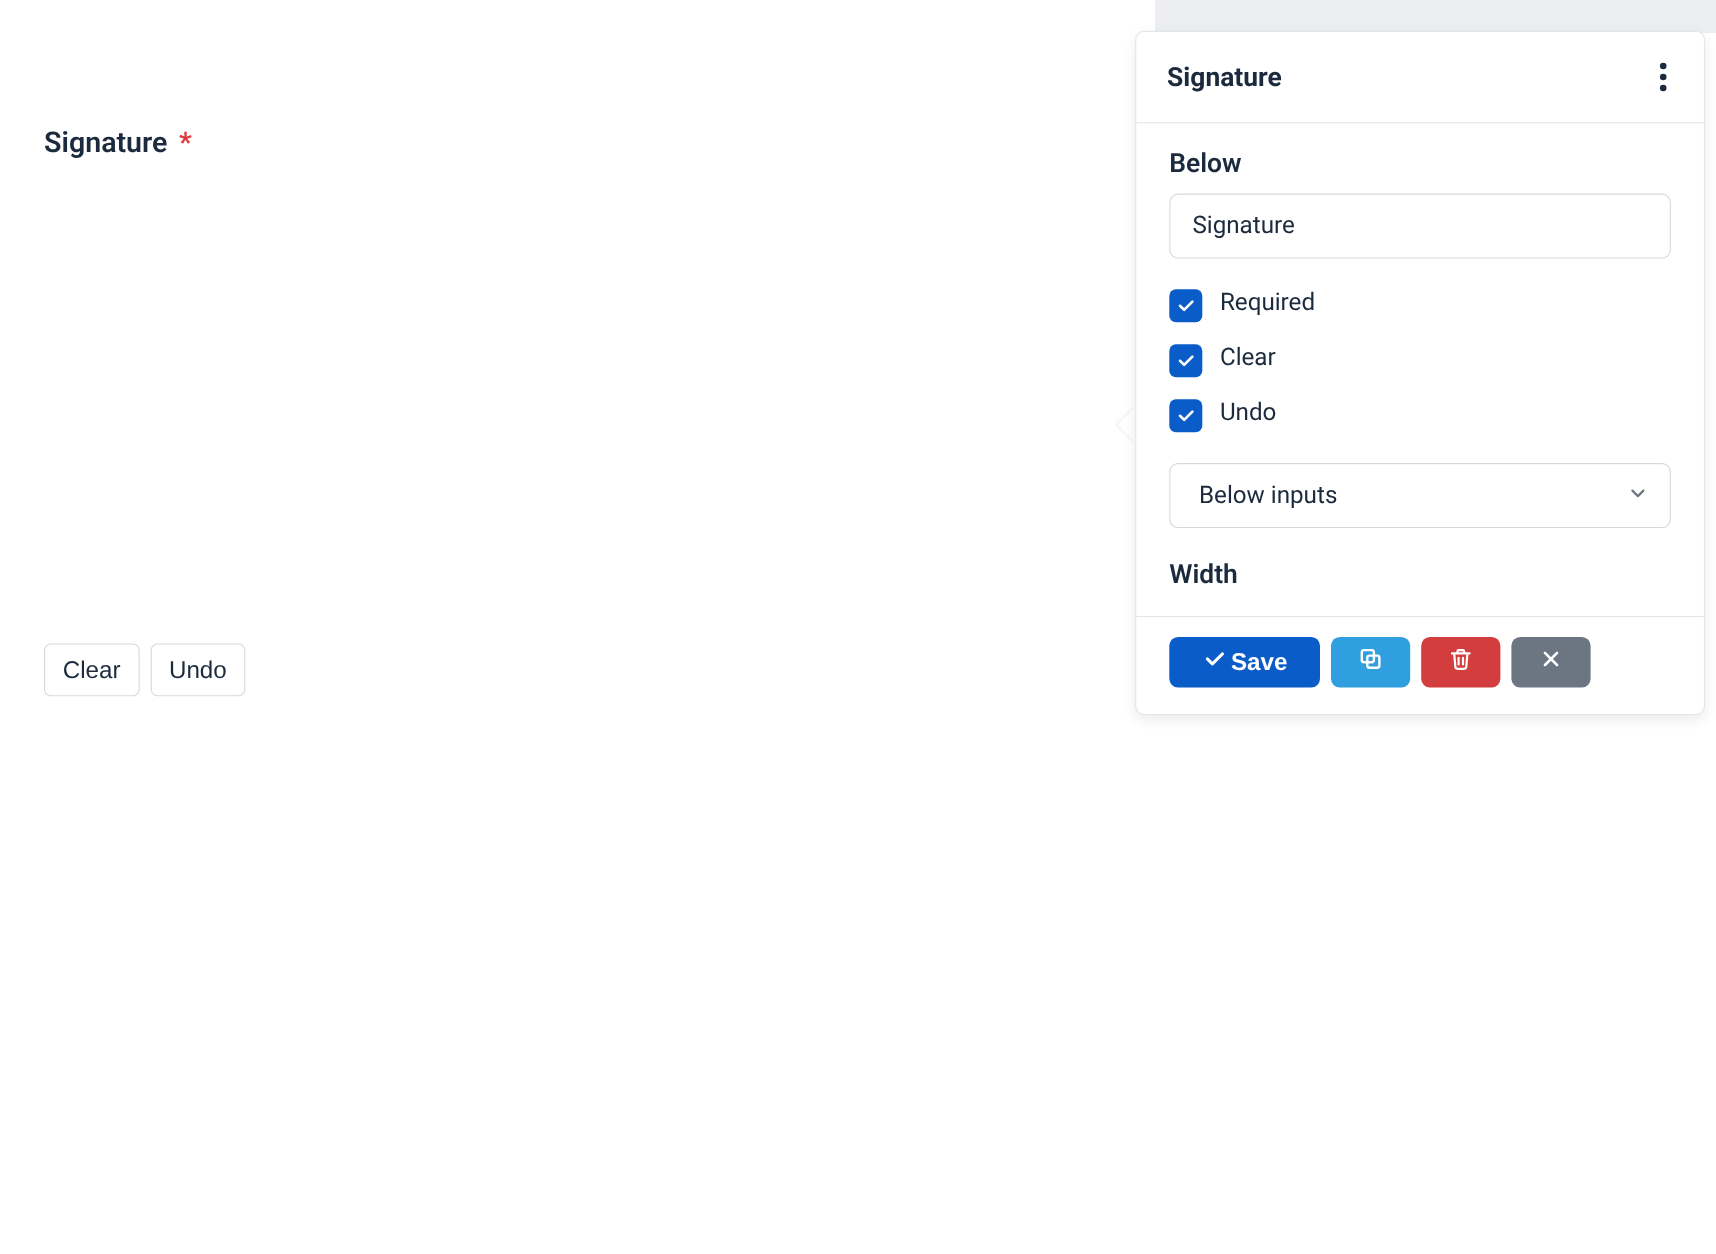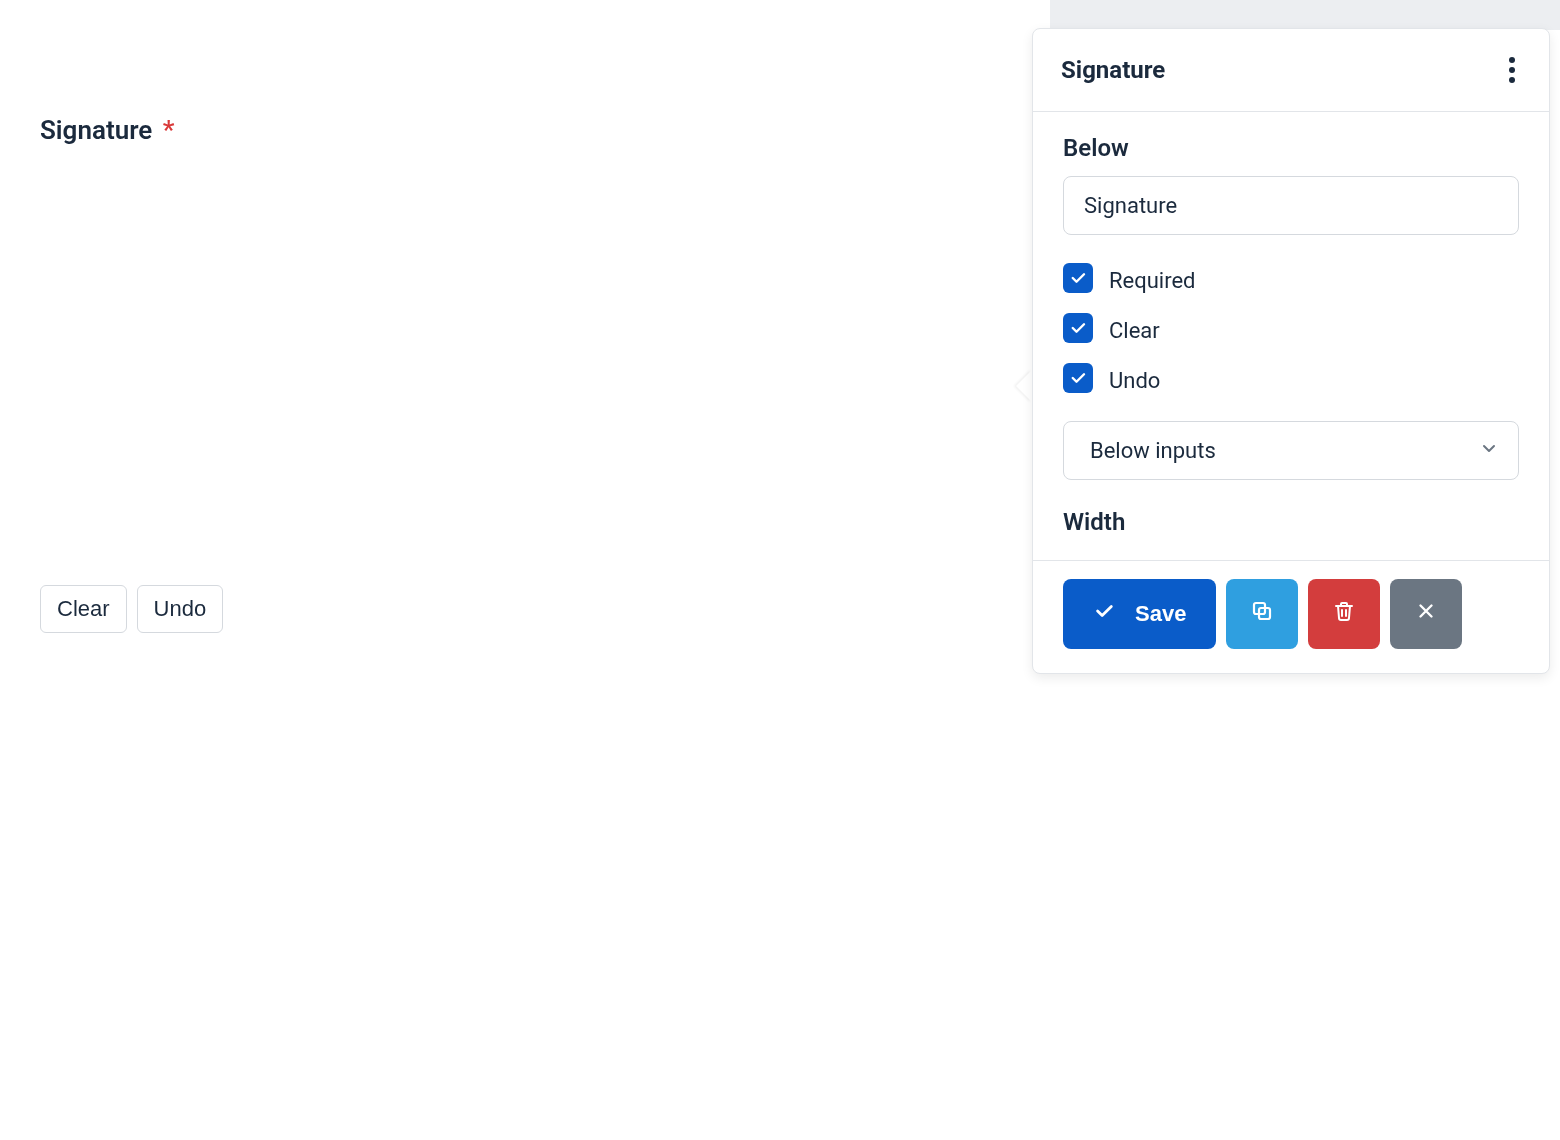--- a/index.html
+++ b/index.html
@@ -144,21 +144,21 @@
   .select-chevron {
     position: absolute;
     right: 20px;
     top: 50%;
     transform: translateY(-50%);
     pointer-events: none;
   }
 
   .checkbox-row {
     display: flex;
-    align-items: flex-end;
+    align-items: flex-start;
     gap: 16px;
     margin-bottom: 20px;
   }
   .cb {
     width: 30px; height: 30px;
     border-radius: 6px;
     background: #0a5cc9;
     display: flex;
     align-items: center;
     justify-content: center;
@@ -173,28 +173,28 @@
 
   .panel-footer {
     border-top: 1px solid #e2e5e9;
     padding: 18px 30px 24px 30px;
     display: flex;
     gap: 10px;
   }
   .btn {
     border: none;
     border-radius: 8px;
-    padding: 20px 24px;
+    padding: 8px 24px;
     font-size: 22px;
     font-weight: 600;
     cursor: pointer;
     display: inline-flex;
     align-items: center;
     justify-content: center;
-    gap: 20px;
+    gap: 4px;
     color: #fff;
   }
   .btn-primary { background: #0a5cc9; padding-left: 30px; padding-right: 30px; }
   .btn-info    { background: #2f9fe0; width: 72px; }
   .btn-danger  { background: #d33d3d; width: 72px; }
   .btn-muted   { background: #6b7682; width: 72px; }
 
 </style>
 </head>
 <body>

